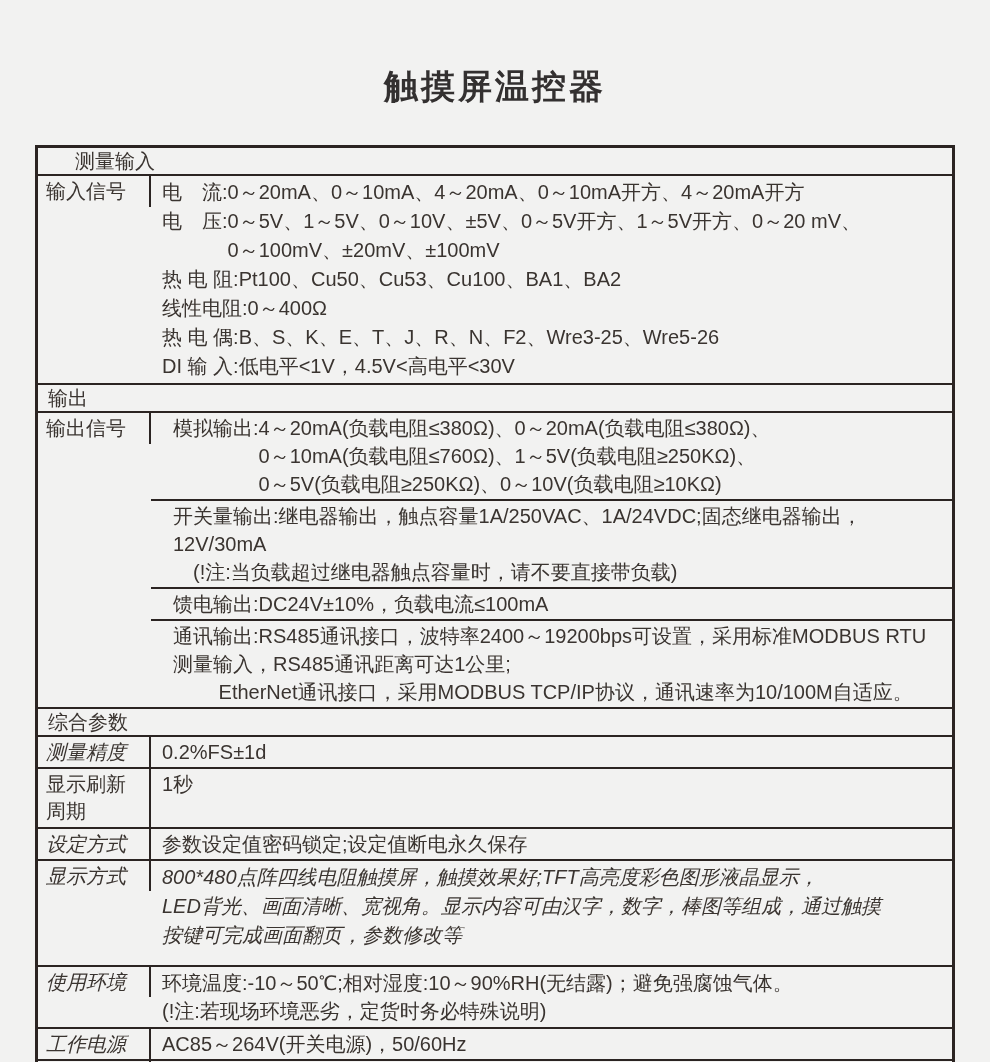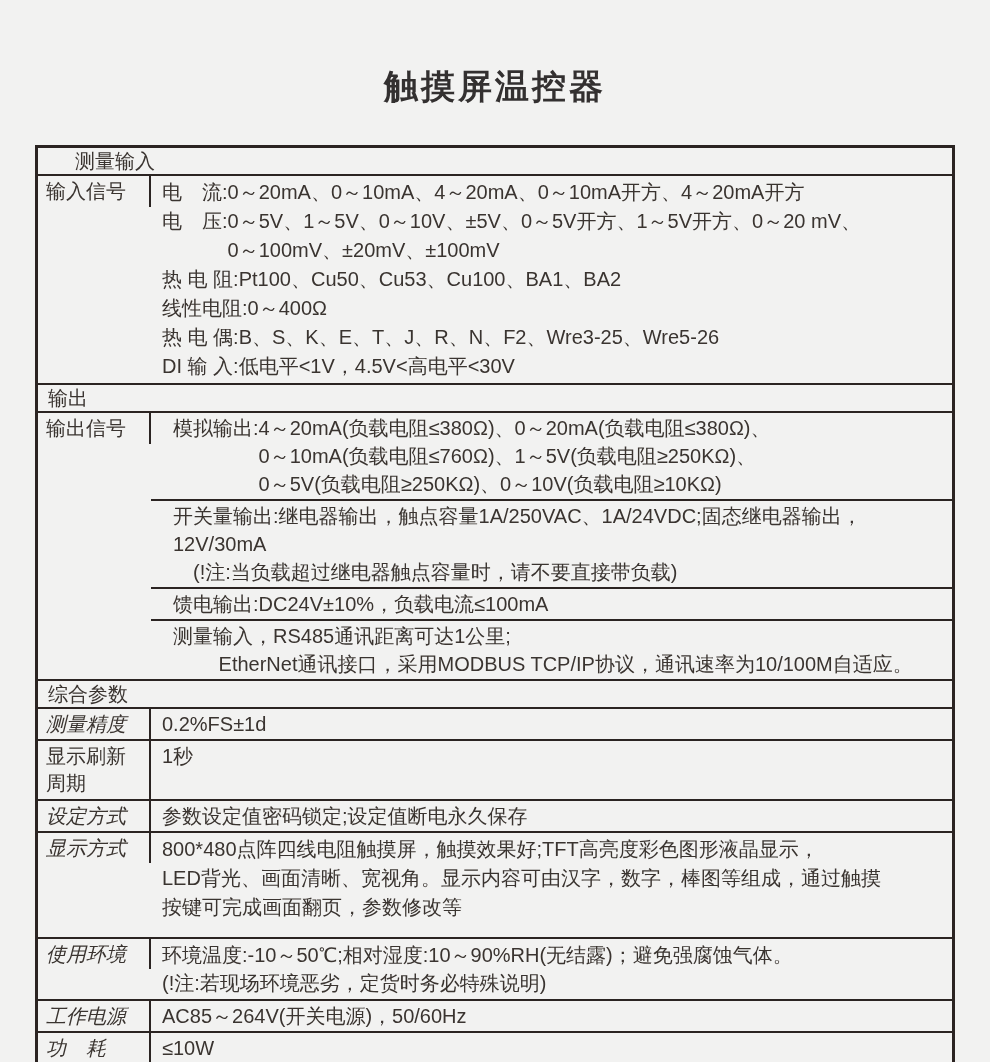--- a/index.html
+++ b/index.html
@@ -28,21 +28,21 @@
   }
   .cnt{flex:1;min-width:0;padding:2px 6px 2px 11px;box-sizing:border-box;}
   .line{line-height:29px;white-space:pre-wrap;}
   .subwrap{flex:1;min-width:0;display:flex;flex-direction:column;padding:0;}
   .subcell{border-top:2px solid #2b2422;padding:1px 6px 1px 11px;}
   .subcell:first-child{border-top:0;}
   .subcell .line{line-height:28px;margin-left:11px;}
   .single .line{line-height:26px;}
   .single{padding-top:2px;padding-bottom:2px;}
   .lh26{line-height:26px;font-style:italic;}
-  .tall{min-height:104px;}
+  .tall{min-height:104px;font-style:italic;}
   .env .line{line-height:28px;}
 </style>
 </head>
 <body>
 
 <div class="page">
 
   <h1 class="title">触摸屏温控器</h1>
 
   <div class="spec-table">
@@ -77,20 +77,21 @@
           <div class="line">　　　　 0～5V(负载电阻≥250KΩ)、0～10V(负载电阻≥10KΩ)</div>
         </div>
         <div class="subcell">
           <div class="line">开关量输出:继电器输出，触点容量1A/250VAC、1A/24VDC;固态继电器输出，12V/30mA</div>
           <div class="line">　(!注:当负载超过继电器触点容量时，请不要直接带负载)</div>
         </div>
         <div class="subcell">
           <div class="line">馈电输出:DC24V±10%，负载电流≤100mA</div>
         </div>
         <div class="subcell">
+          <div class="line">通讯输出:RS485通讯接口，波特率2400～19200bps可设置，采用标准MODBUS RTU</div>
           <div class="line">测量输入，RS485通讯距离可达1公里;</div>
           <div class="line">　　 EtherNet通讯接口，采用MODBUS TCP/IP协议，通讯速率为10/100M自适应。</div>
         </div>
       </div>
     </div>
 
     <div class="trow sec-header">
       <span>综合参数</span>
     </div>
 

